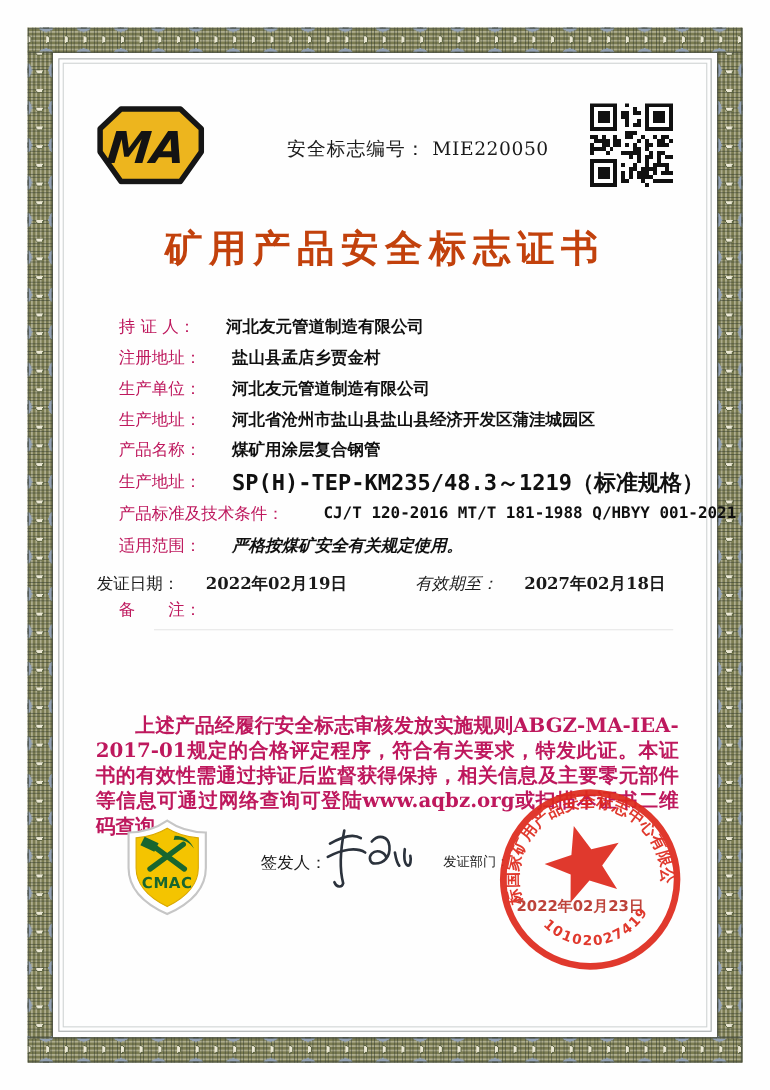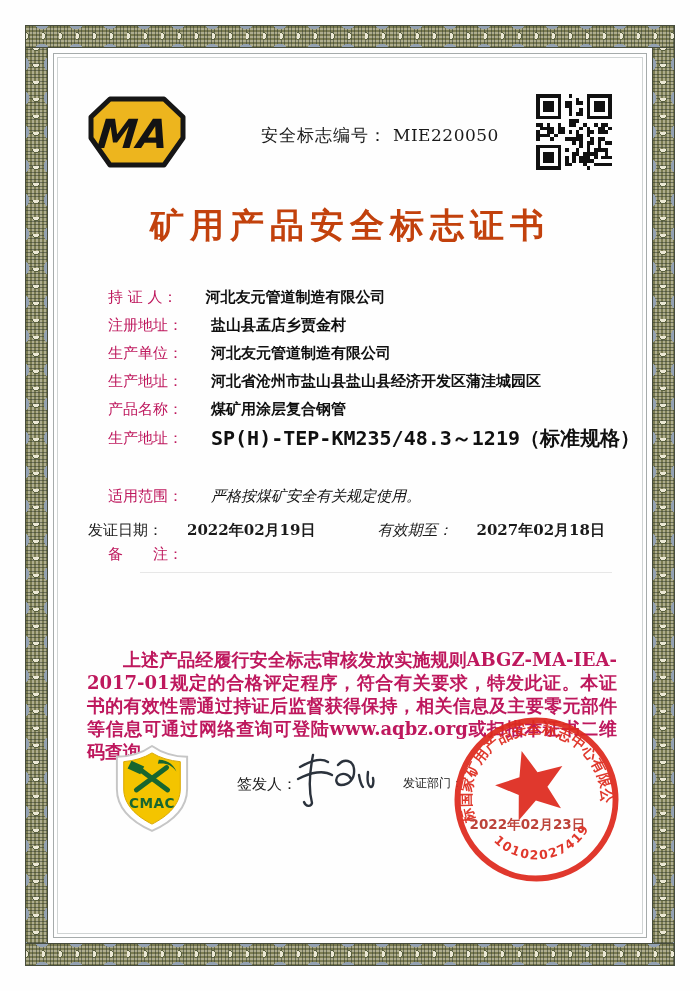--- a/index.html
+++ b/index.html
@@ -49,21 +49,21 @@
   }
 
   
   .row { position:absolute; left:88px; width:528px; display:flex; font-size:15px; line-height:20px; }
   .row .lbl { flex:none; white-space:pre; color:#be185d;margin-left:20px; }
   .row .val { font-weight:700; color:#101010; white-space:pre; margin-left:28px; }
   .r1{top:287px}.r2{top:315px}.r3{top:343px}.r4{top:371px}.r5{top:399px}
   .r6{top:428px}.r7{top:457px}.r8{top:486px}.r10{top:544px}
   .r7 .val { margin-left:36px; font-weight:700; font-family:"DejaVu Sans Mono","Liberation Mono",monospace; font-size:14.5px;}
   .r6 .val { font-family:"DejaVu Sans Mono","Liberation Mono",monospace; font-size:20px; }
-  .r8 .val { font-weight:400; font-style:italic; }
+  .r8 .val { font-weight:700; font-style:italic; }
   .dates { position:absolute; left:88px; top:521px; width:528px; display:flex; font-size:15px; }
   .dates .lbl { white-space:pre; }
   .dates .val { font-weight:700; margin-left:24px; white-space:pre; }
   .dates .expiry-lbl { margin-left:62px;font-style:italic; }
   .remark-line { position:absolute; left:140px; top:572px; width:472px; border-bottom:1px solid #e7e7e7; }
 
   
   .para {
     position:absolute; left:87px; top:648px; width:530px;
     font-size:18px; font-weight:700; line-height:23px; color:#be185d;
@@ -244,20 +244,24 @@
     <span class="val">河北省沧州市盐山县盐山县经济开发区蒲洼城园区</span>
   </div>
   <div class="row r5">
     <span class="lbl">产品名称：</span>
     <span class="val">煤矿用涂层复合钢管</span>
   </div>
   <div class="row r6">
     <span class="lbl">生产地址：</span>
     <span class="val">SP(H)-TEP-KM235/48.3～1219（标准规格）</span>
   </div>
+  <div class="row r7">
+    <span class="lbl">产品标准及技术条件：</span>
+    <span class="val">CJ/T 120-2016 MT/T 181-1988 Q/HBYY 001-2021</span>
+  </div>
   <div class="row r8">
     <span class="lbl">适用范围：</span>
     <span class="val">严格按煤矿安全有关规定使用。</span>
   </div>
 
   <div class="dates">
     <span class="lbl">发证日期：</span>
     <span class="val">2022年02月19日</span>
     <span class="lbl expiry-lbl">有效期至：</span>
     <span class="val">2027年02月18日</span>

